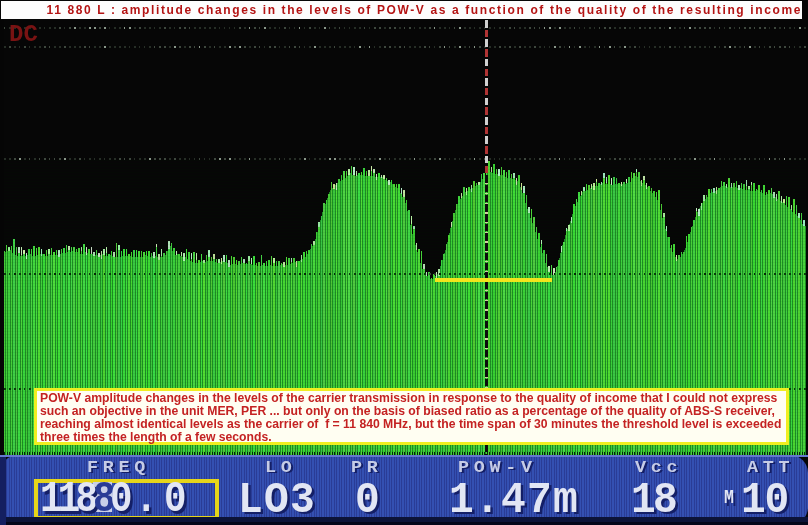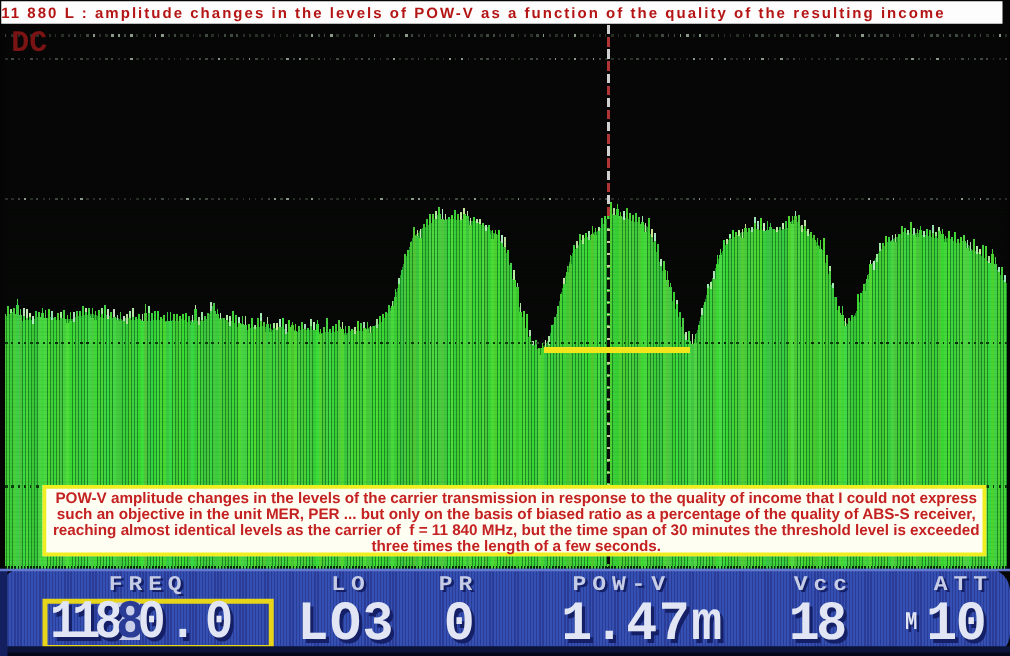--- a/index.html
+++ b/index.html
@@ -1,20 +1,20 @@
 <!DOCTYPE html>
 <html><head><meta charset="utf-8"><style>
 html,body{margin:0;padding:0;background:#000;}
 #stage{position:relative;width:808px;height:525px;overflow:hidden;background:#000;
   font-family:"Liberation Sans",sans-serif;}
 #title{position:absolute;left:1px;top:1px;width:801px;height:18px;background:#fdfdfd;
-  color:#b41414;font-weight:bold;font-size:12px;letter-spacing:1.62px;text-align:left;line-height:18px;}
+  color:#b41414;font-weight:bold;font-size:12px;letter-spacing:1.62px;text-align:right;line-height:18px;}
 #tbox{position:absolute;left:34px;top:388px;width:746px;height:50px;background:#fffef2;
   border:3px solid #f0ee20;color:#c42222;font-weight:bold;font-size:12.2px;
-  line-height:13.1px;padding:1px 0 0 3px;white-space:nowrap;text-align:center;}
+  line-height:13.1px;padding:1px 0 0 3px;white-space:nowrap;}
 #bar{position:absolute;left:0;top:455px;width:808px;height:70px;
   background:repeating-linear-gradient(90deg,#3450b2 0px,#3450b2 1.4px,#2a3c96 1.4px,#2a3c96 2.5px);border-radius:18px;}
 #bar .dk{position:absolute;left:0;top:62px;width:808px;height:8px;background:#0c1338;}
 #bar .dk2{position:absolute;left:0;top:67px;width:808px;height:3px;background:#04061a;}
 #bar .lft{position:absolute;left:0;top:0;width:6px;height:70px;background:#141f60;}
 #bar .tp{position:absolute;left:0;top:0;width:808px;height:1.5px;background:#6478cf;}
 .lbl{position:absolute;top:4px;color:#c6cce6;font-family:"Liberation Mono",monospace;
   font-weight:bold;font-size:16px;transform:scale(1.15,1.05);
   transform-origin:left top;text-shadow:1.8px 1.8px 0 #141f66;line-height:1;}
 .val{position:absolute;color:#e2e6f4;font-family:"Liberation Mono",monospace;

